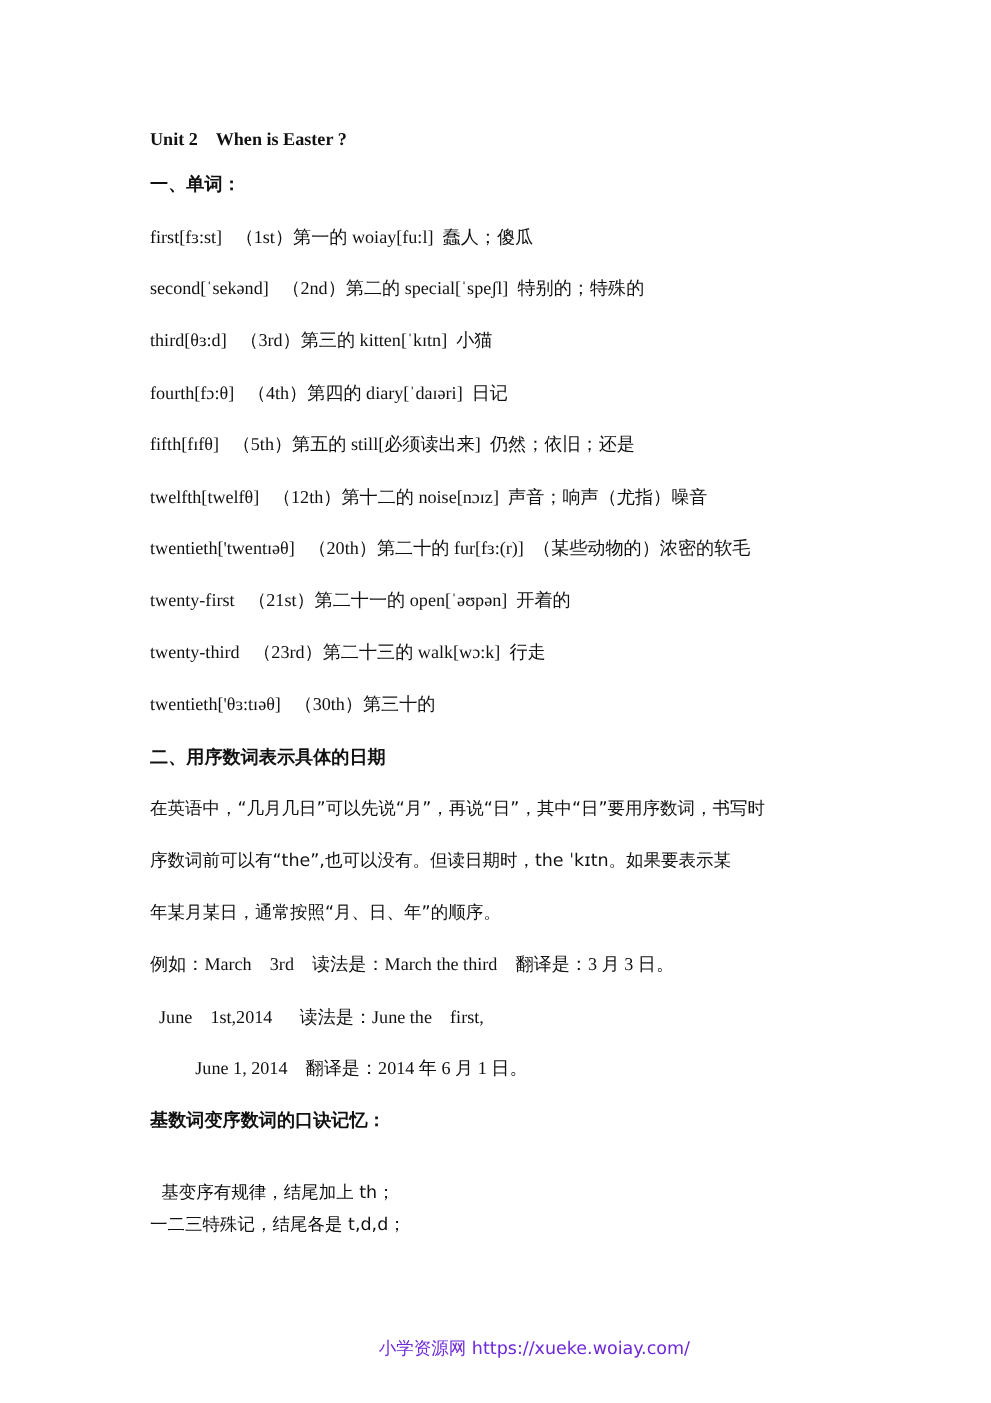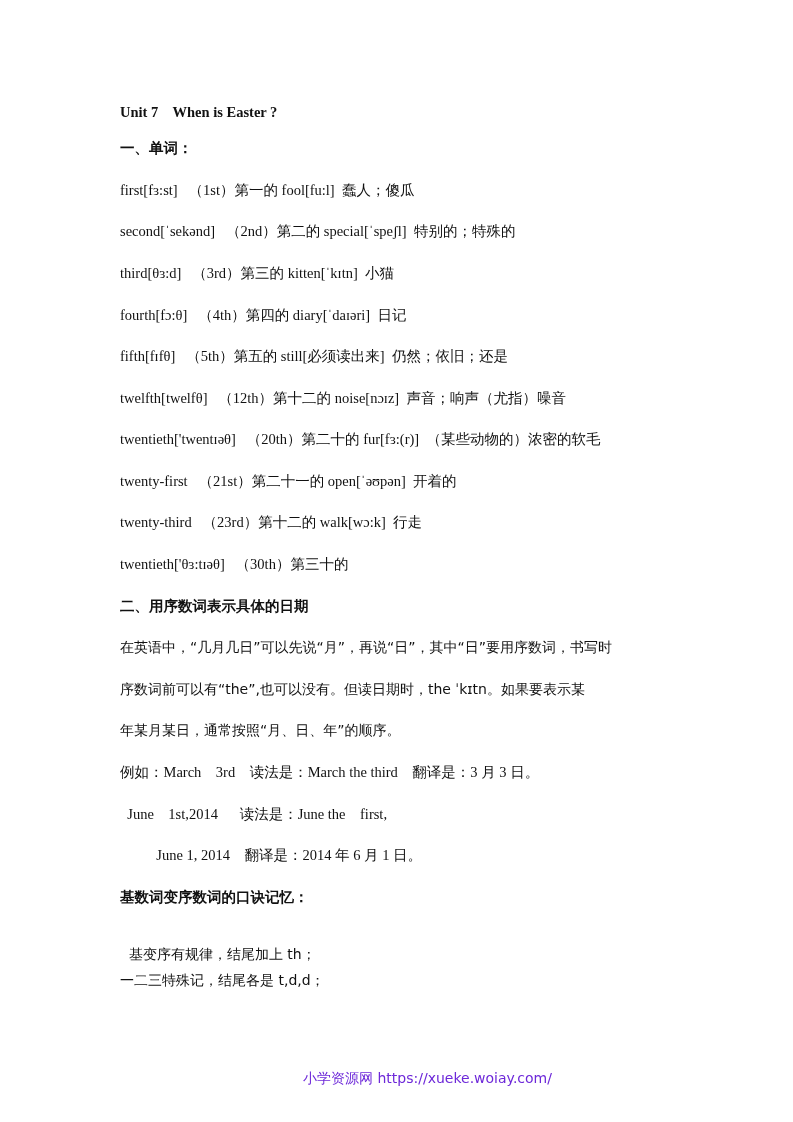--- a/index.html
+++ b/index.html
@@ -15,32 +15,32 @@
     .cn { font-family: "DejaVu Sans", "Liberation Sans", sans-serif; font-size: 14px; }
     .footer {
       position: absolute; left: 0; width: 793px; top: 1070px; text-align: center;
       font-family: "DejaVu Sans", "Liberation Sans", sans-serif; font-size: 14px; color: #6d28d9; margin-left: 31px;
     }
   </style>
 </head>
 <body>
 
 <div class="page">
-  <div class="line bold" style="top:102px;">Unit 7    When is Easter ?</div>
+  <div class="line bold" style="top:102px;">Unit 2    When is Easter ?</div>
   <div class="line heading-cn" style="top:138px;">一、单词：</div>
 
-  <div class="line" style="top:180px;">first[fɜ:st]   （1st）第一的 fool[fu:l]  蠢人；傻瓜</div>
+  <div class="line" style="top:180px;">first[fɜ:st]   （1st）第一的 woiay[fu:l]  蠢人；傻瓜</div>
   <div class="line" style="top:221px;">second[ˈsekənd]   （2nd）第二的 special[ˈspeʃl]  特别的；特殊的</div>
   <div class="line" style="top:263px;">third[θɜ:d]   （3rd）第三的 kitten[ˈkɪtn]  小猫</div>
   <div class="line" style="top:305px;">fourth[fɔ:θ]   （4th）第四的 diary[ˈdaɪəri]  日记</div>
   <div class="line" style="top:346px;">fifth[fɪfθ]   （5th）第五的 still[必须读出来]  仍然；依旧；还是</div>
   <div class="line" style="top:388px;">twelfth[twelfθ]   （12th）第十二的 noise[nɔɪz]  声音；响声（尤指）噪音</div>
   <div class="line" style="top:429px;">twentieth['twentɪəθ]   （20th）第二十的 fur[fɜ:(r)]  （某些动物的）浓密的软毛</div>
   <div class="line" style="top:471px;">twenty-first   （21st）第二十一的 open[ˈəʊpən]  开着的</div>
-  <div class="line" style="top:512px;">twenty-third   （23rd）第十二的 walk[wɔ:k]  行走</div>
+  <div class="line" style="top:512px;">twenty-third   （23rd）第二十三的 walk[wɔ:k]  行走</div>
   <div class="line" style="top:554px;">twentieth['θɜ:tɪəθ]   （30th）第三十的</div>
 
   <div class="line heading-cn" style="top:596px;">二、用序数词表示具体的日期</div>
   <div class="line cn" style="top:637px;">在英语中，“几月几日”可以先说“月”，再说“日”，其中“日”要用序数词，书写时</div>
   <div class="line cn" style="top:679px;">序数词前可以有“the”,也可以没有。但读日期时，the ˈkɪtn。如果要表示某</div>
   <div class="line cn" style="top:720px;">年某月某日，通常按照“月、日、年”的顺序。</div>
 
   <div class="line" style="top:762px;">例如：March    3rd    读法是：March the third    翻译是：3 月 3 日。</div>
   <div class="line" style="top:804px;">  June    1st,2014      读法是：June the    first,</div>
   <div class="line" style="top:845px;">          June 1, 2014    翻译是：2014 年 6 月 1 日。</div>

